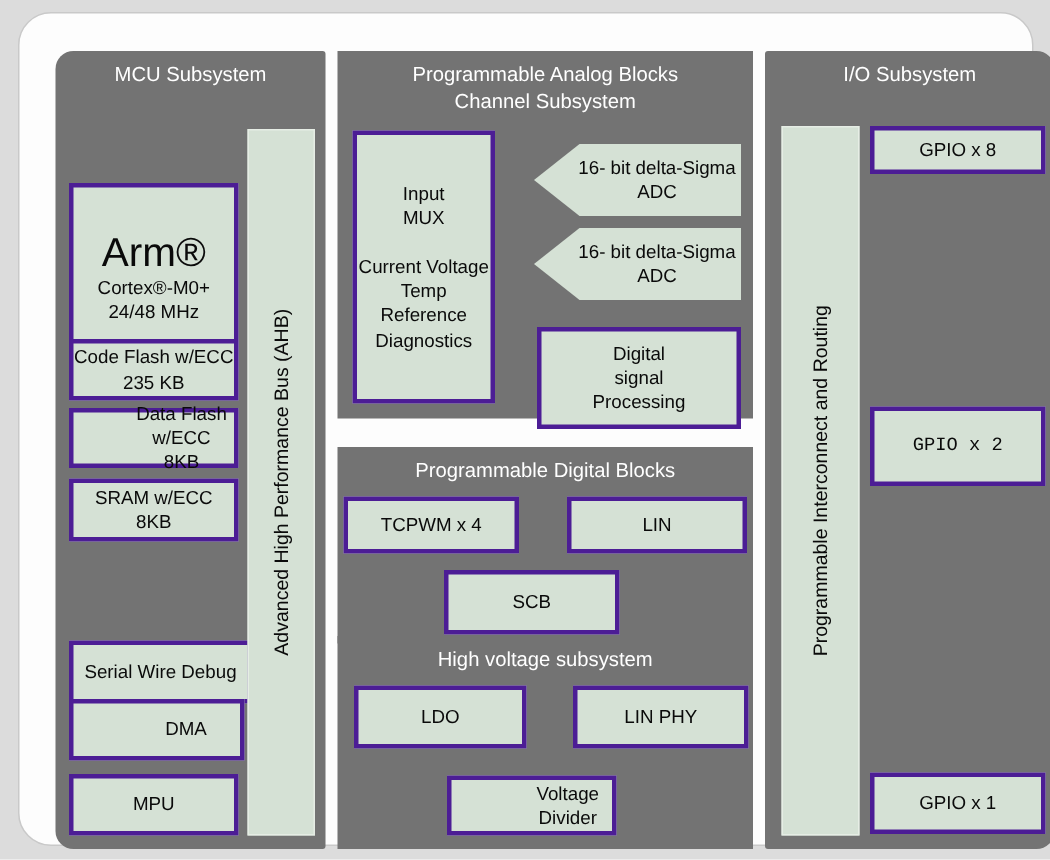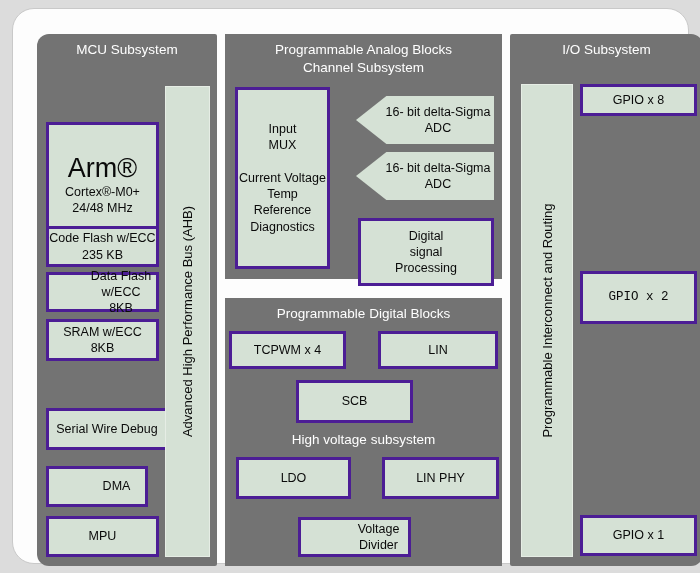--- a/index.html
+++ b/index.html
@@ -44,22 +44,22 @@
     transform:rotate(-90deg);white-space:nowrap;
     color:#0a0a0a;font-size:13px;
   }
   
   .blk-arm{left:9px;top:52px;width:113px;height:126px;flex-direction:column;margin-top:36px;}
   .arm-name{font-size:27px;line-height:1.1;}
   .arm-core,.arm-clock{font-size:12.5px;line-height:1.3;}
   .blk-codeflash{left:9px;top:192px;width:113px;height:41px;}
   .blk-dataflash{left:9px;top:238px;width:113px;height:40px;padding-left:37px;}
   .blk-sram{left:9px;top:285px;width:113px;height:42px;}
-  .blk-swd{left:9px;top:374px;width:122px;height:42px;text-align:right;}
-  .blk-dma{left:9px;top:432px;width:102px;height:41px;padding-left:39px;}
+  .blk-swd{left:9px;top:393px;width:122px;height:42px;text-align:right;}
+  .blk-dma{left:9px;top:432px;width:117px;height:41px;padding-left:39px;}
   .blk-mpu{left:9px;top:482px;width:113px;height:41px;}
   .bar-ahb{left:128px;top:52px;width:45px;height:471px;}
   
   .blk-inputmux{left:10px;top:53px;width:95px;height:182px;}
   .blk-adc{left:131px;width:138px;height:48px;border:none;
     clip-path:polygon(0% 50%, 22% 0%, 100% 0%, 100% 100%, 22% 100%);
     padding-left:26px;}
   .blk-adc1{top:62px;}
   .blk-adc2{top:118px;}
   .blk-dsp{left:133px;top:184px;width:136px;height:68px;}

